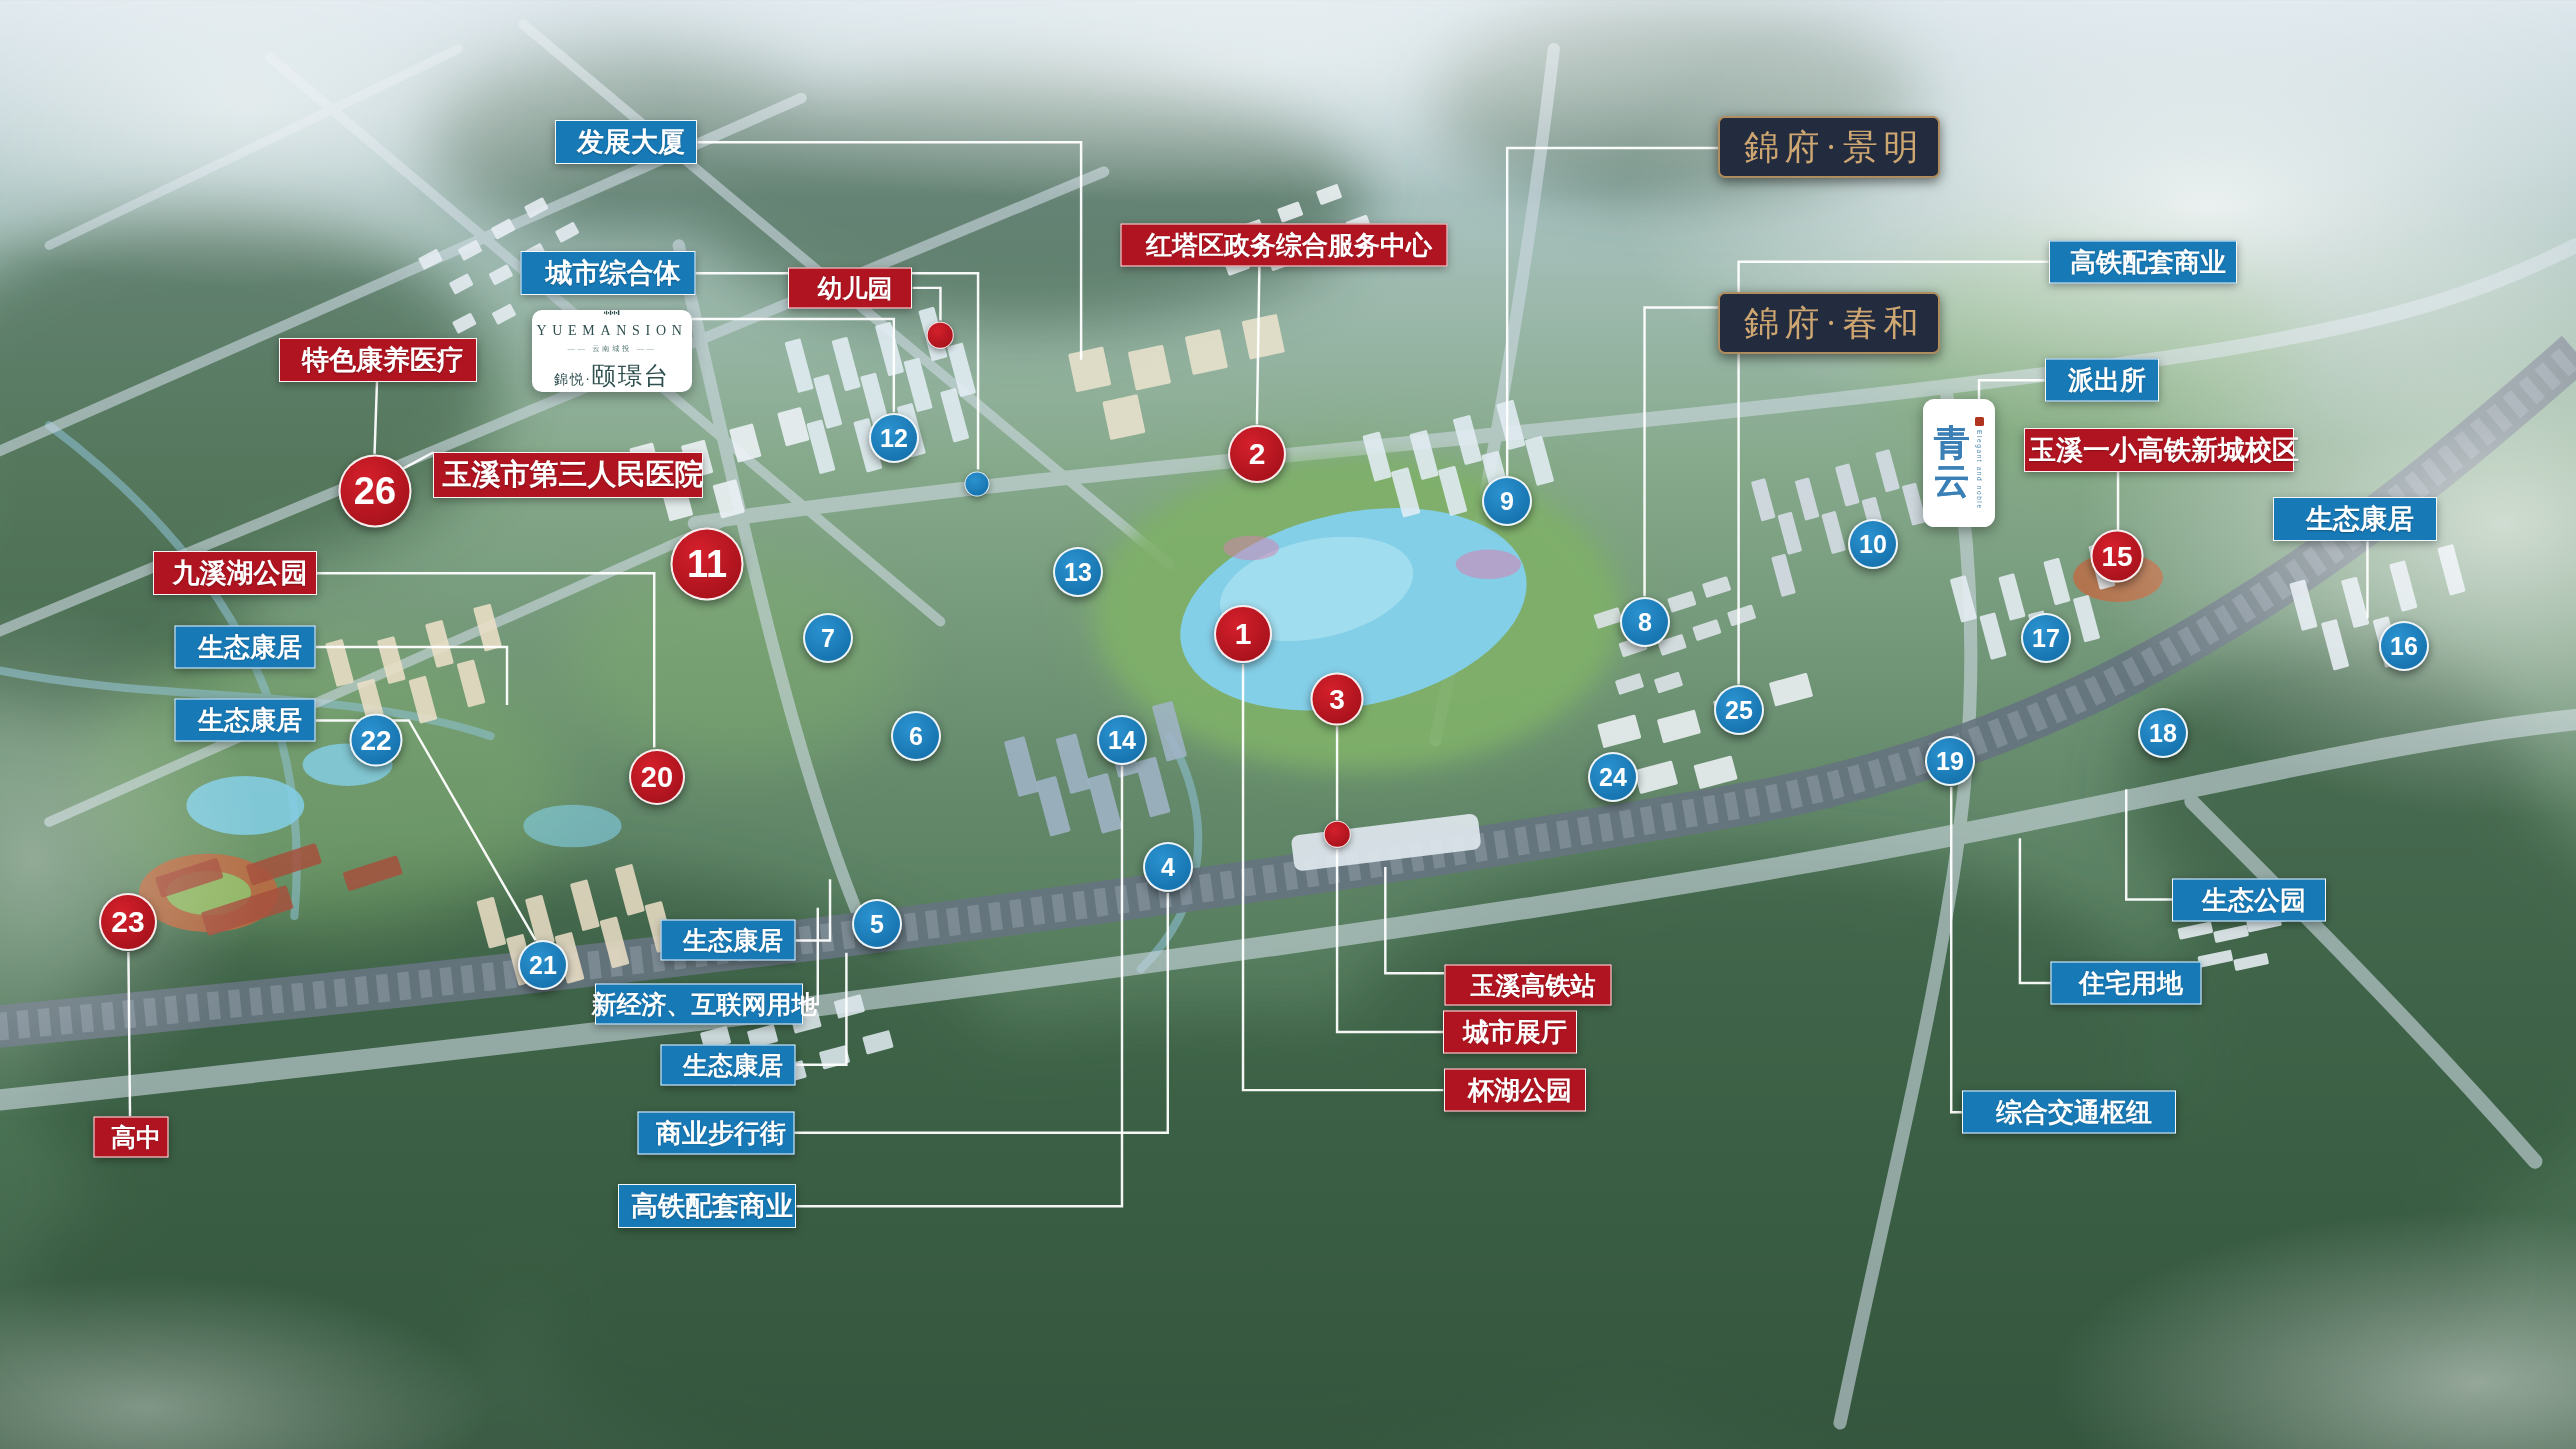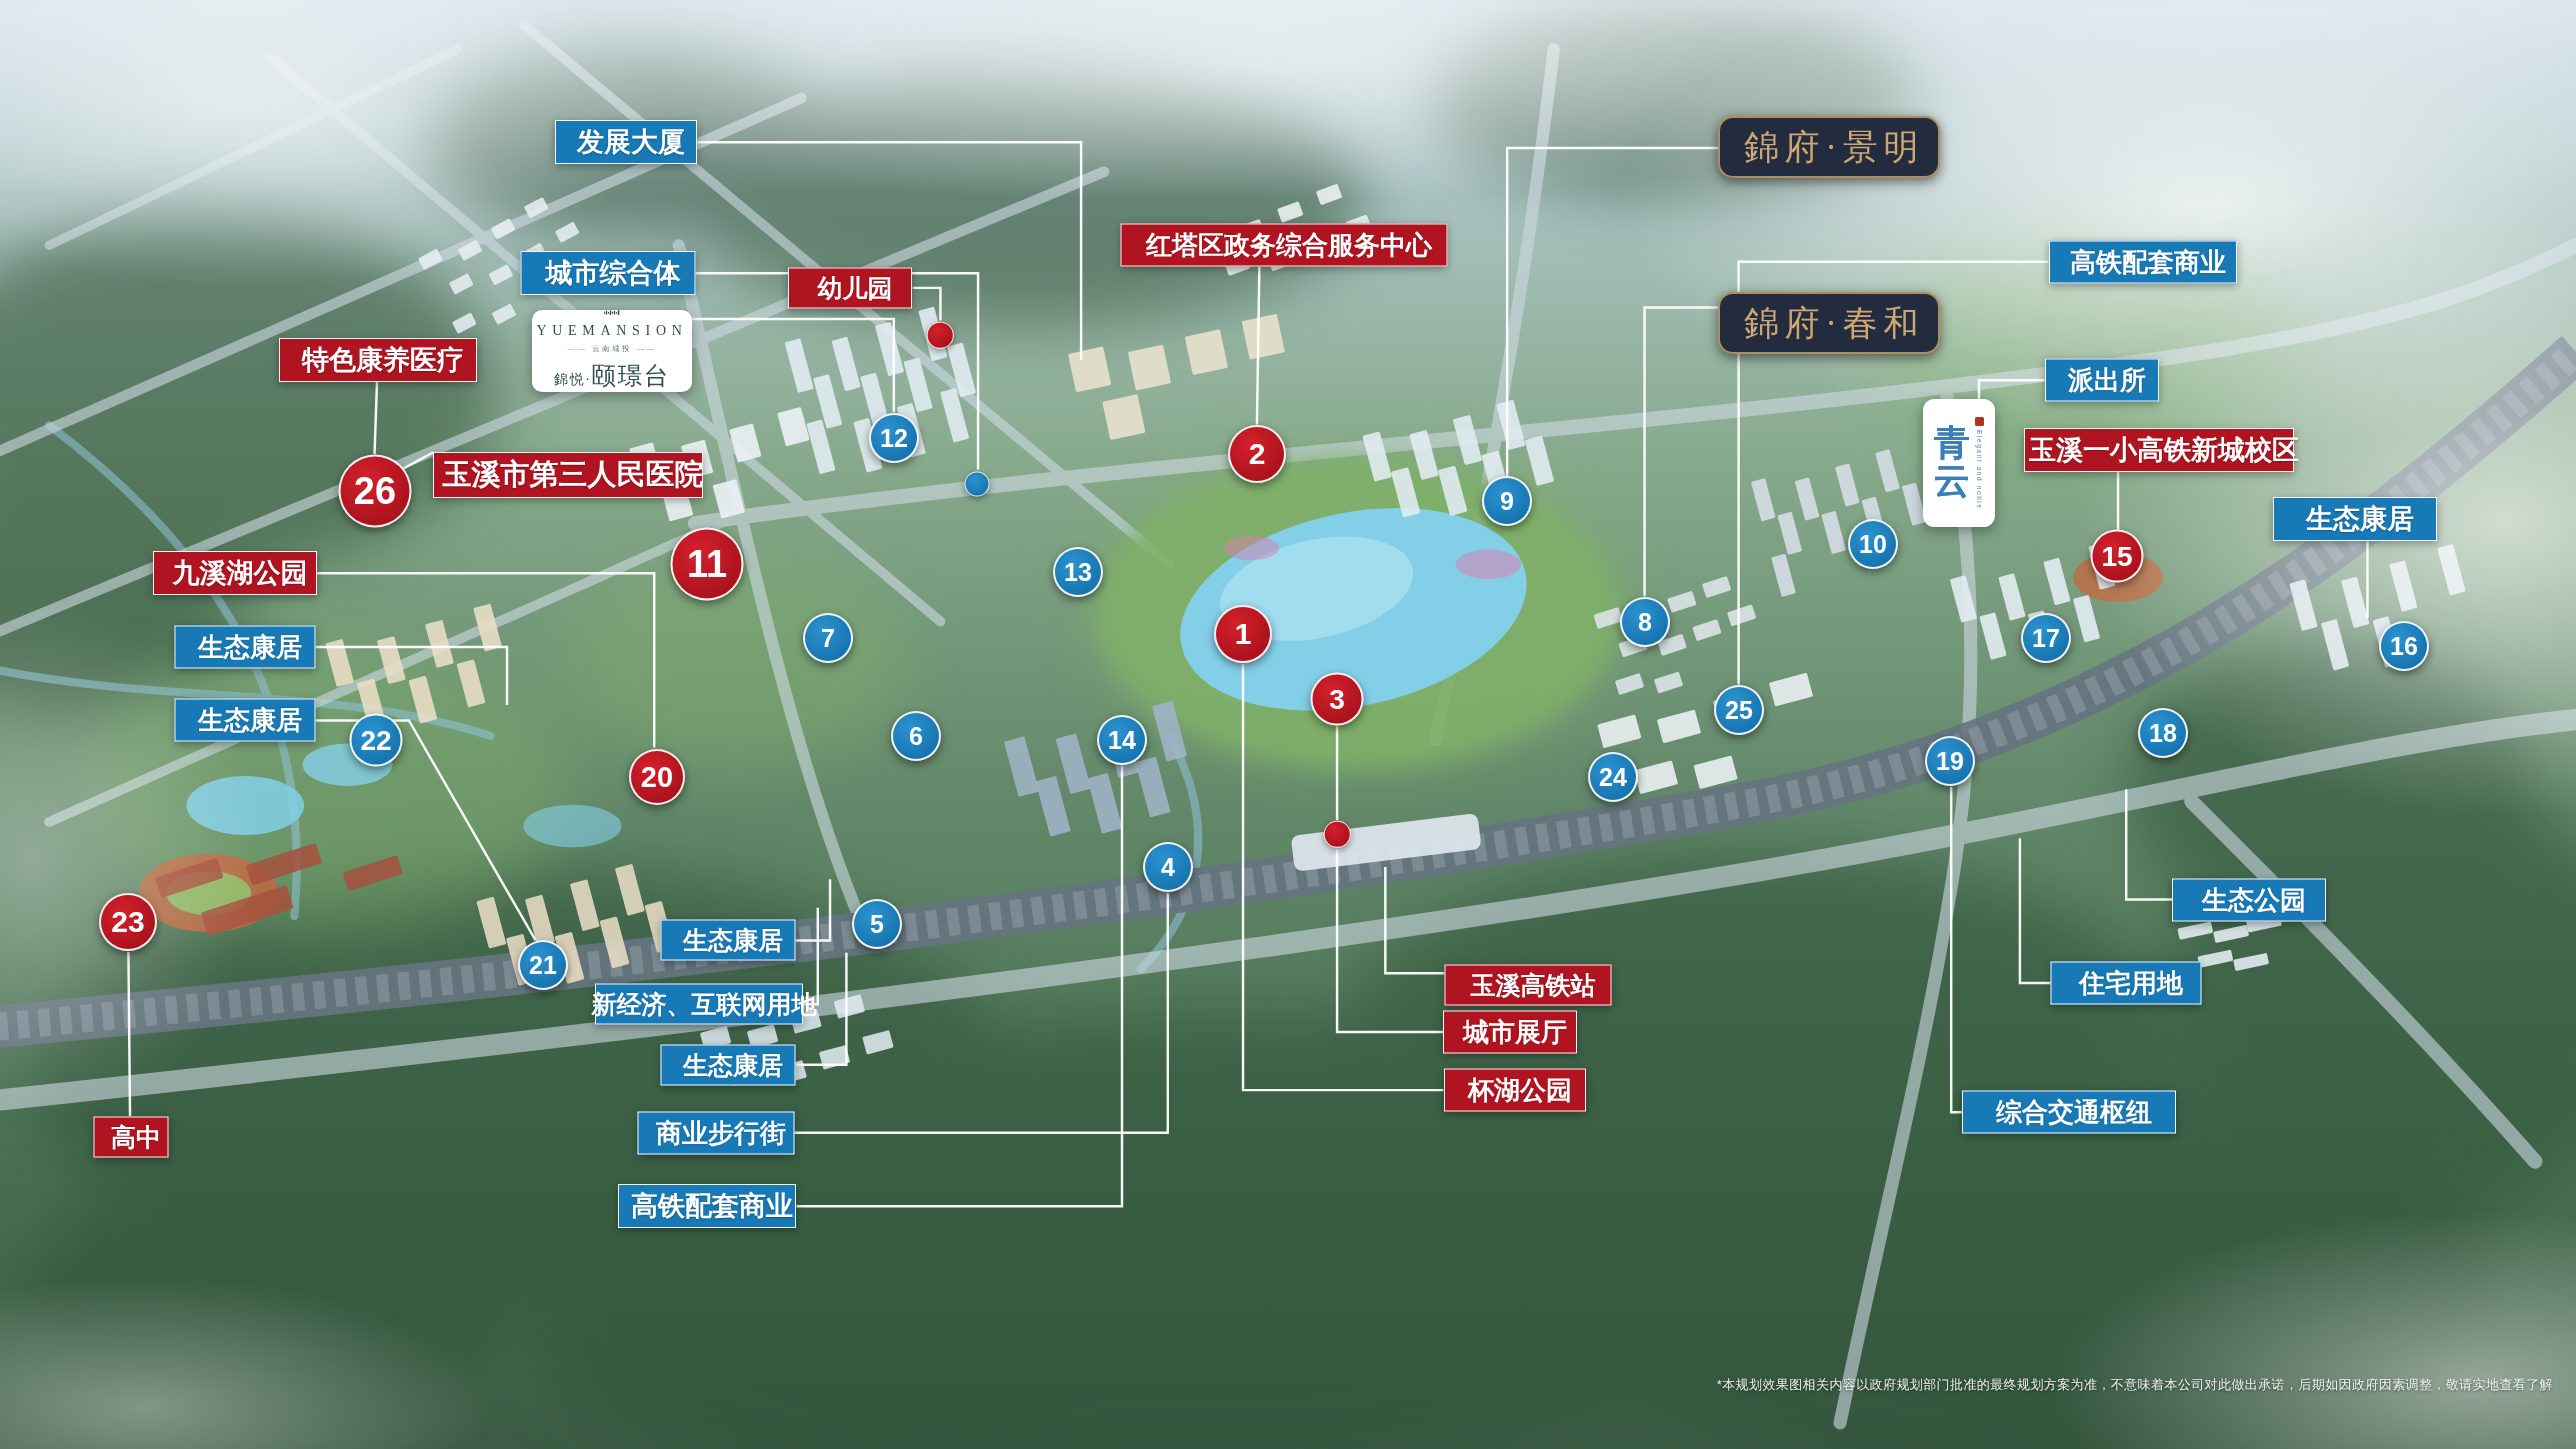--- a/index.html
+++ b/index.html
@@ -7,21 +7,21 @@
   #bg,#leader-svg{position:absolute;left:0;top:0;}
   #leader-svg{z-index:2;}
   #leader-svg polyline{fill:none;stroke:#fff;stroke-width:3;opacity:.95;}
   .label{position:absolute;z-index:3;display:flex;align-items:center;justify-content:center;
     color:#fff;font-weight:bold;white-space:nowrap;transform:translate(-50%,-50%);
     box-sizing:border-box;border:1.6px solid rgba(255,255,255,.95);
     box-shadow:0 2.5px 8.2px rgba(0,0,0,.35);text-shadow:0 0.8px 1.6px rgba(0,0,0,.25);padding-left:10px;}
   .label.red{background:#b01420;}
   .label.blue{background:#1779b5;}
   .label.dark{background:#232c3e;border:2.5px solid #b08d5e;color:#cda671;
-    font-family:"Liberation Serif",serif;font-weight:normal;border-radius:15px;
+    font-family:"Liberation Serif",serif;font-weight:normal;border-radius:7px;
     box-shadow:0 3.3px 11.4px rgba(0,0,0,.5);text-shadow:none;}
   .marker{position:absolute;z-index:4;border-radius:50%;display:flex;align-items:center;justify-content:center;
     color:#fff;font-weight:bold;transform:translate(-50%,-50%);
     border:2.5px solid rgba(255,255,255,.92);box-shadow:0 3.3px 8.2px rgba(0,0,0,.45);}
   .marker.red,.dot.red{background:radial-gradient(circle at 38% 32%,#d4202c,#9c0e17);}
   .marker.blue,.dot.blue{background:radial-gradient(circle at 38% 32%,#2b93d0,#0f69a4);}
   .dot{position:absolute;z-index:4;border-radius:50%;transform:translate(-50%,-50%);
     border:1.6px solid rgba(255,255,255,.85);box-shadow:0 2.5px 6.5px rgba(0,0,0,.4);}
   .logo-card{position:absolute;z-index:5;background:#fff;box-shadow:0 3.3px 13px rgba(0,0,0,.35);
     display:flex;flex-direction:column;align-items:center;justify-content:center;color:#2e4f4e;}
@@ -364,21 +364,20 @@
     <div class="chars">
       <span>青</span>
         <span>云</span>
     </div>
     <div class="side">
       <div class="seal"></div>
       <div class="sub">Elegant and noble</div>
     </div>
   </div>
 
-  <div id="disclaimer" style="right: 23px; top: 1376px;">*本规划效果图相关内容以政府规划部门批准的最终规划方案为准，不意味着本公司对此做出承诺，后期如因政府因素调整，敬请实地查看了解</div>
 <div class="label blue" style="left: 626px; top: 142px; width: 142px; height: 44px; font-size: 27px;">发展大厦</div>
     <div class="label blue" style="left: 608px; top: 273px; width: 175px; height: 44px; font-size: 27px;">城市综合体</div>
     <div class="label red" style="left: 850px; top: 288px; width: 124px; height: 41px; font-size: 25px;">幼儿园</div>
     <div class="label red" style="left: 378px; top: 360px; width: 198px; height: 44px; font-size: 27px;">特色康养医疗</div>
     <div class="label red" style="left: 568px; top: 475px; width: 270px; height: 46px; font-size: 29px;">玉溪市第三人民医院</div>
     <div class="label red" style="left: 235px; top: 573px; width: 164px; height: 44px; font-size: 27px;">九溪湖公园</div>
     <div class="label blue" style="left: 245px; top: 647px; width: 141px; height: 43px; font-size: 26px;">生态康居</div>
     <div class="label blue" style="left: 245px; top: 720px; width: 141px; height: 43px; font-size: 26px;">生态康居</div>
     <div class="label red" style="left: 1284px; top: 245px; width: 327px; height: 43px; font-size: 26px;">红塔区政务综合服务中心</div>
     <div class="label dark" style="left: 1829px; top: 147px; width: 222px; height: 62px; font-size: 35px; letter-spacing: 5.7px;">錦府·景明</div>

